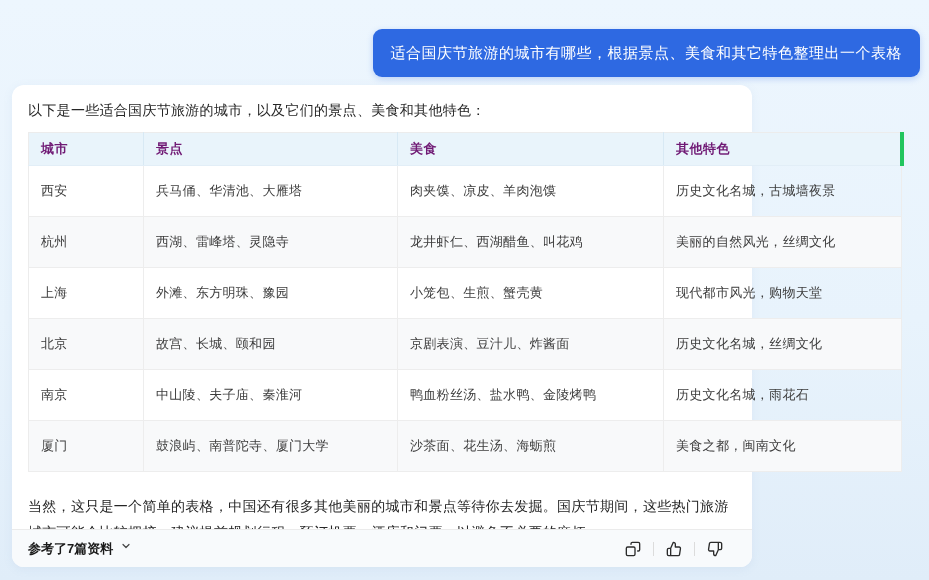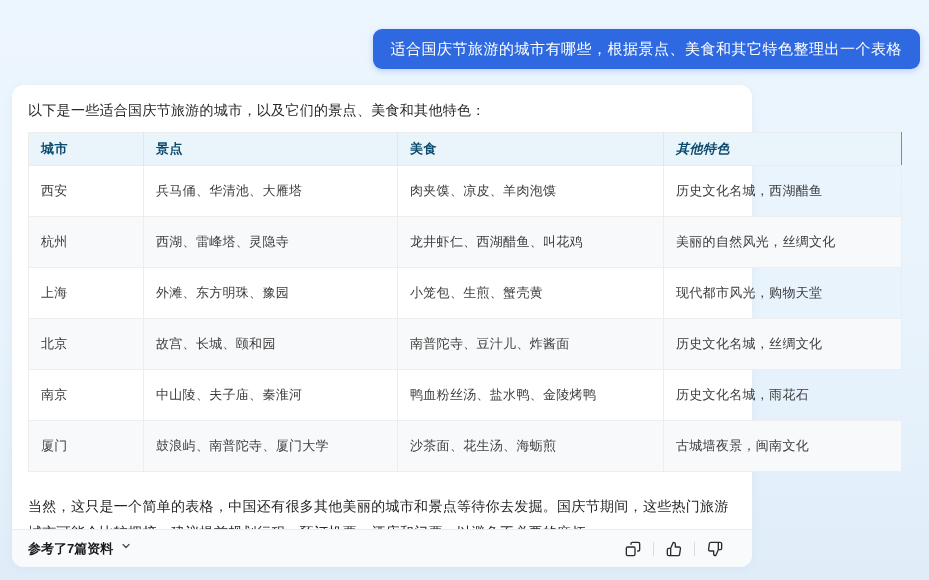--- a/index.html
+++ b/index.html
@@ -9,21 +9,21 @@
     background: linear-gradient(180deg, #edf6fe 0%, #e8f3fc 55%, #e0edf9 100%);
     position: relative;
     color: #2b2b2b;
   }
 
   
   .user-bubble {
     position: absolute;
     top: 29px;
     right: 9px;
-    height: 40px;
+    height: 48px;
     display: flex;
     align-items: center;
     padding: 0 18px;
     background: #2e69e2;
     border-radius: 9px;
     color: #ffffff;
     font-size: 15px;
     letter-spacing: 0.5px;
     box-shadow: 0 2px 6px rgba(46,105,226,0.25);
     white-space: nowrap;
@@ -56,30 +56,30 @@
     table-layout: fixed;
     font-size: 13px;
     border: 1px solid #ececec;
   }
   table.cities col.c1 { width: 115px; }
   table.cities col.c2 { width: 254px; }
   table.cities col.c3 { width: 266px; }
   table.cities col.c4 { width: 238px; }
   table.cities thead th {
     background: #e9f4fb;
-    color: #0c4a6e;
+    color: #701a75;
     font-weight: bold;
     text-align: left;
     height: 33px;
     padding: 0 12px;
     border-right: 1px solid #d8e9f4;
     border-bottom: 1px solid #e2eef7;
     letter-spacing: 0.5px;
   }
-  table.cities thead th:last-child { border-right: 1px solid #22c55e; font-style: italic; }
+  table.cities thead th:last-child { border-right: 4px solid #22c55e; }
   table.cities tbody td {
     height: 33px;
     padding: 16px 12px;
     color: #3c3c3c;
     border-right: 1px solid #ededed;
     border-bottom: 1px solid #ededed;
     letter-spacing: 0.3px;
     white-space: nowrap;
     overflow: hidden;
   }
@@ -160,51 +160,51 @@
             <th>景点</th>
             <th>美食</th>
             <th>其他特色</th>
           </tr>
       </thead>
       <tbody>
           <tr>
             <td>西安</td>
             <td>兵马俑、华清池、大雁塔</td>
             <td>肉夹馍、凉皮、羊肉泡馍</td>
-            <td>历史文化名城，西湖醋鱼</td>
+            <td>历史文化名城，古城墙夜景</td>
           </tr>
           <tr>
             <td>杭州</td>
             <td>西湖、雷峰塔、灵隐寺</td>
             <td>龙井虾仁、西湖醋鱼、叫花鸡</td>
             <td>美丽的自然风光，丝绸文化</td>
           </tr>
           <tr>
             <td>上海</td>
             <td>外滩、东方明珠、豫园</td>
             <td>小笼包、生煎、蟹壳黄</td>
             <td>现代都市风光，购物天堂</td>
           </tr>
           <tr>
             <td>北京</td>
             <td>故宫、长城、颐和园</td>
-            <td>南普陀寺、豆汁儿、炸酱面</td>
+            <td>京剧表演、豆汁儿、炸酱面</td>
             <td>历史文化名城，丝绸文化</td>
           </tr>
           <tr>
             <td>南京</td>
             <td>中山陵、夫子庙、秦淮河</td>
             <td>鸭血粉丝汤、盐水鸭、金陵烤鸭</td>
             <td>历史文化名城，雨花石</td>
           </tr>
           <tr>
             <td>厦门</td>
             <td>鼓浪屿、南普陀寺、厦门大学</td>
             <td>沙茶面、花生汤、海蛎煎</td>
-            <td>古城墙夜景，闽南文化</td>
+            <td>美食之都，闽南文化</td>
           </tr>
         </tbody>
     </table>
 
     <p class="closing-text">当然，这只是一个简单的表格，中国还有很多其他美丽的城市和景点等待你去发掘。国庆节期间，这些热门旅游城市可能会比较拥挤，建议提前规划行程，预订机票、酒店和门票，以避免不必要的麻烦。</p>
   </div>
 
   <div class="card-footer">
     <div class="refs-toggle">
       <span>参考了7篇资料</span>

